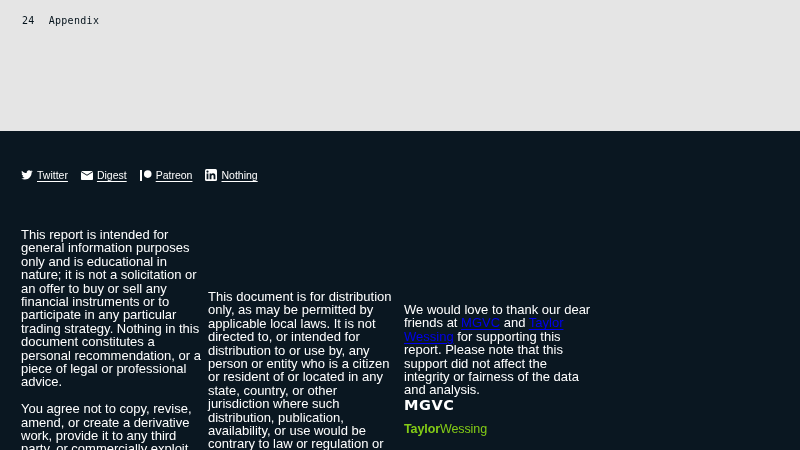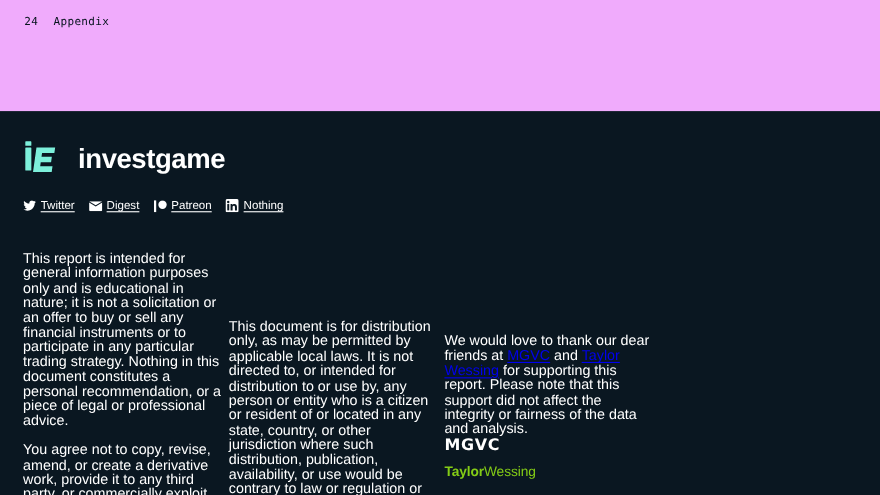--- a/index.html
+++ b/index.html
@@ -18,22 +18,22 @@
     width: 800px;
     height: 450px;
     background: #0a1721;
   }
 
   
   .header {
     position: absolute;
     top: 0; left: 0;
     width: 800px;
-    height: 101px;
-    background: #f0abfc;
+    height: 131px;
+    background: #e5e5e5;
     color: #05131c;
   }
   .header-meta {
     position: absolute;
     top: 15px;
     left: 22px;
     font-family: "DejaVu Sans Mono", "Liberation Mono", monospace;
     font-size: 10px;
     letter-spacing: 0.3px;
     color: #05131c;
@@ -73,21 +73,21 @@
     font-size: 25px;
     font-weight: 700;
     letter-spacing: -0.4px;
     color: #ffffff;
     line-height: 1;
   }
 
   
   .social-row {
     position: absolute;
-    top: 181px;
+    top: 169px;
     left: 21px;
     display: flex;
     align-items: center;
     gap: 13px;
     font-size: 10.5px;
   }
   .social-item {
     display: flex;
     align-items: center;
     gap: 4px;
@@ -153,32 +153,20 @@
 
 <div class="slide">
 
   <div class="header">
     <div class="header-meta">
       <span class="page-num">24</span>
       <span class="section">Appendix</span>
     </div>
   </div>
 
-  <div class="logo-block">
-    <span class="logo-mark">
-      <svg width="38" height="34" viewBox="0 0 38 34" xmlns="http://www.w3.org/2000/svg">
-        <g fill="#7df0db">
-          <rect x="1" y="6" width="5.5" height="21" rx="0.5"></rect>
-          <rect x="1" y="0.5" width="5.5" height="4" rx="0.5"></rect>
-          <path d="M12 6 h17 v5.2 h-11.2 v3.4 h9.4 v5 h-9.4 v3.6 h11.2 v5.2 h-17 z" transform="skewX(-8)"></path>
-        </g>
-      </svg>
-    </span>
-    <span class="logo-word">investgame</span>
-  </div>
 
   <div class="social-row">
 
     <a class="social-item" href="#">
       <span class="social-icon">
         <svg width="12" height="11" viewBox="0 0 24 22" xmlns="http://www.w3.org/2000/svg">
           <path fill="#ffffff" d="M23 2.6c-.8.4-1.7.6-2.6.8 1-.6 1.7-1.5 2-2.6-.9.5-1.9.9-3 1.2C18.6 1 17.3.4 16 .4c-2.6 0-4.7 2.1-4.7 4.7 0 .4 0 .7.1 1.1C7.5 6 4.1 4.2 1.9 1.4c-.4.7-.6 1.5-.6 2.4 0 1.6.8 3 2.1 3.9-.8 0-1.5-.2-2.1-.6 0 2.3 1.6 4.2 3.8 4.6-.4.1-.8.2-1.2.2-.3 0-.6 0-.9-.1.6 1.9 2.3 3.2 4.4 3.3-1.6 1.3-3.6 2-5.8 2-.4 0-.8 0-1.1-.1 2.1 1.3 4.6 2.1 7.2 2.1 8.7 0 13.5-7.2 13.5-13.5v-.6c.9-.7 1.7-1.5 2.3-2.4z"></path>
         </svg>
       </span>
       <span class="label">Twitter</span>

